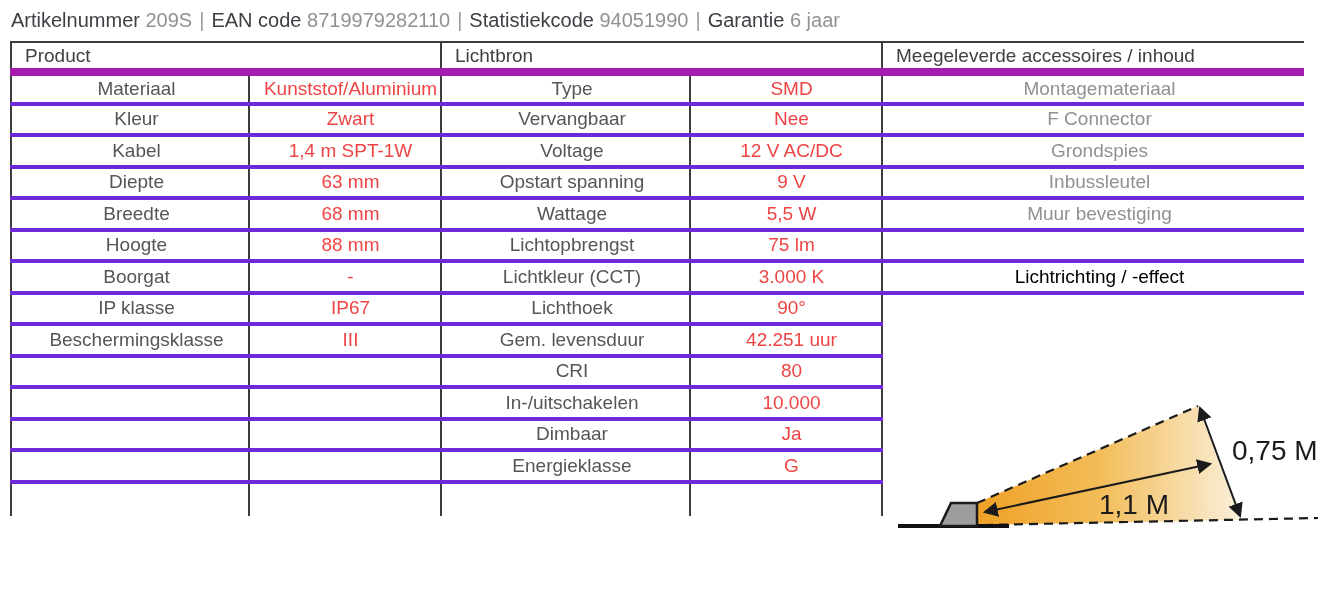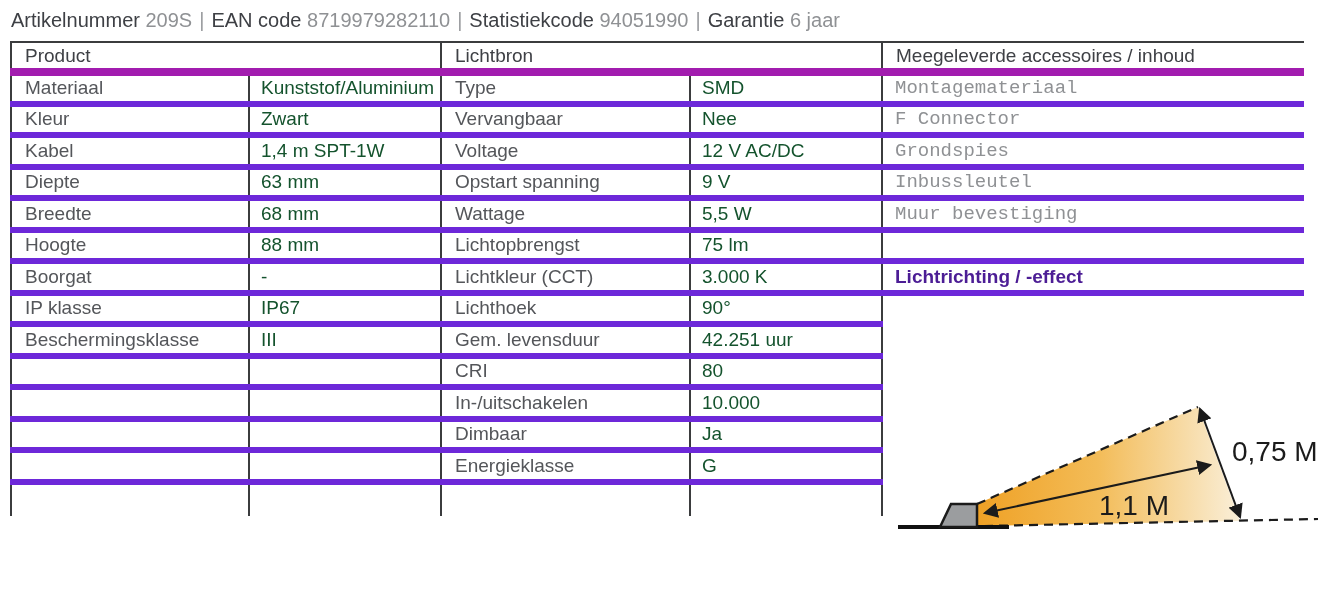--- a/index.html
+++ b/index.html
@@ -21,31 +21,31 @@
     margin:9px 0 0 10px; border-top:2px solid #3B3C3E;
   }
   th, td { font-size:19px; text-align:left; vertical-align:middle; overflow:visible; white-space:nowrap; }
   th {
     height:30px; padding:0 0 0 13px; color:#3E4045;
     border-bottom:8px solid #a21caf; font-weight:normal;
   }
   td { height:31.5px; padding:0 0 0 13px; }
   tr.last td { height:34px; }
   td.lbl { color:#54565A; }
-  td.val { color:#14532d; padding-left:11px; }
-  td.acc { color:#8F9194; padding-left:12px;font-family:Liberation Mono, monospace; }
-  td.subhead { color:#4c1d95; font-weight:bold; padding-left:12px; }
+  td.val { color:#ef4444; padding-left:11px; }
+  td.acc { color:#8F9194; padding-left:12px; }
+  td.subhead { color:#000000; font-weight:normal; padding-left:12px; }
   td.c1 { border-left:2px solid #3B3C3E; border-right:2px solid #3B3C3E; }
   td.c2 { border-right:2px solid #3B3C3E; }
   td.c3 { border-right:2px solid #3B3C3E; }
   td.c4 { border-right:2px solid #3B3C3E; }
   th.g1 { border-left:2px solid #3B3C3E; border-right:2px solid #3B3C3E; }
   th.g2 { border-right:2px solid #3B3C3E; }
   
-  .bb { border-bottom:6px solid #6d28d9; }
+  .bb { border-bottom:4px solid #6d28d9;text-align:center; }
   td.diagram-cell { position:relative; padding:12px; }
   td.diagram-cell svg { position:absolute; left:-2px; top:72px; overflow:visible; }
   svg text { font-family:"Liberation Sans", sans-serif; font-size:28px; fill:#1B1B1B; }
 </style>
 </head>
 <body>
 
 <div class="page">
 
 

